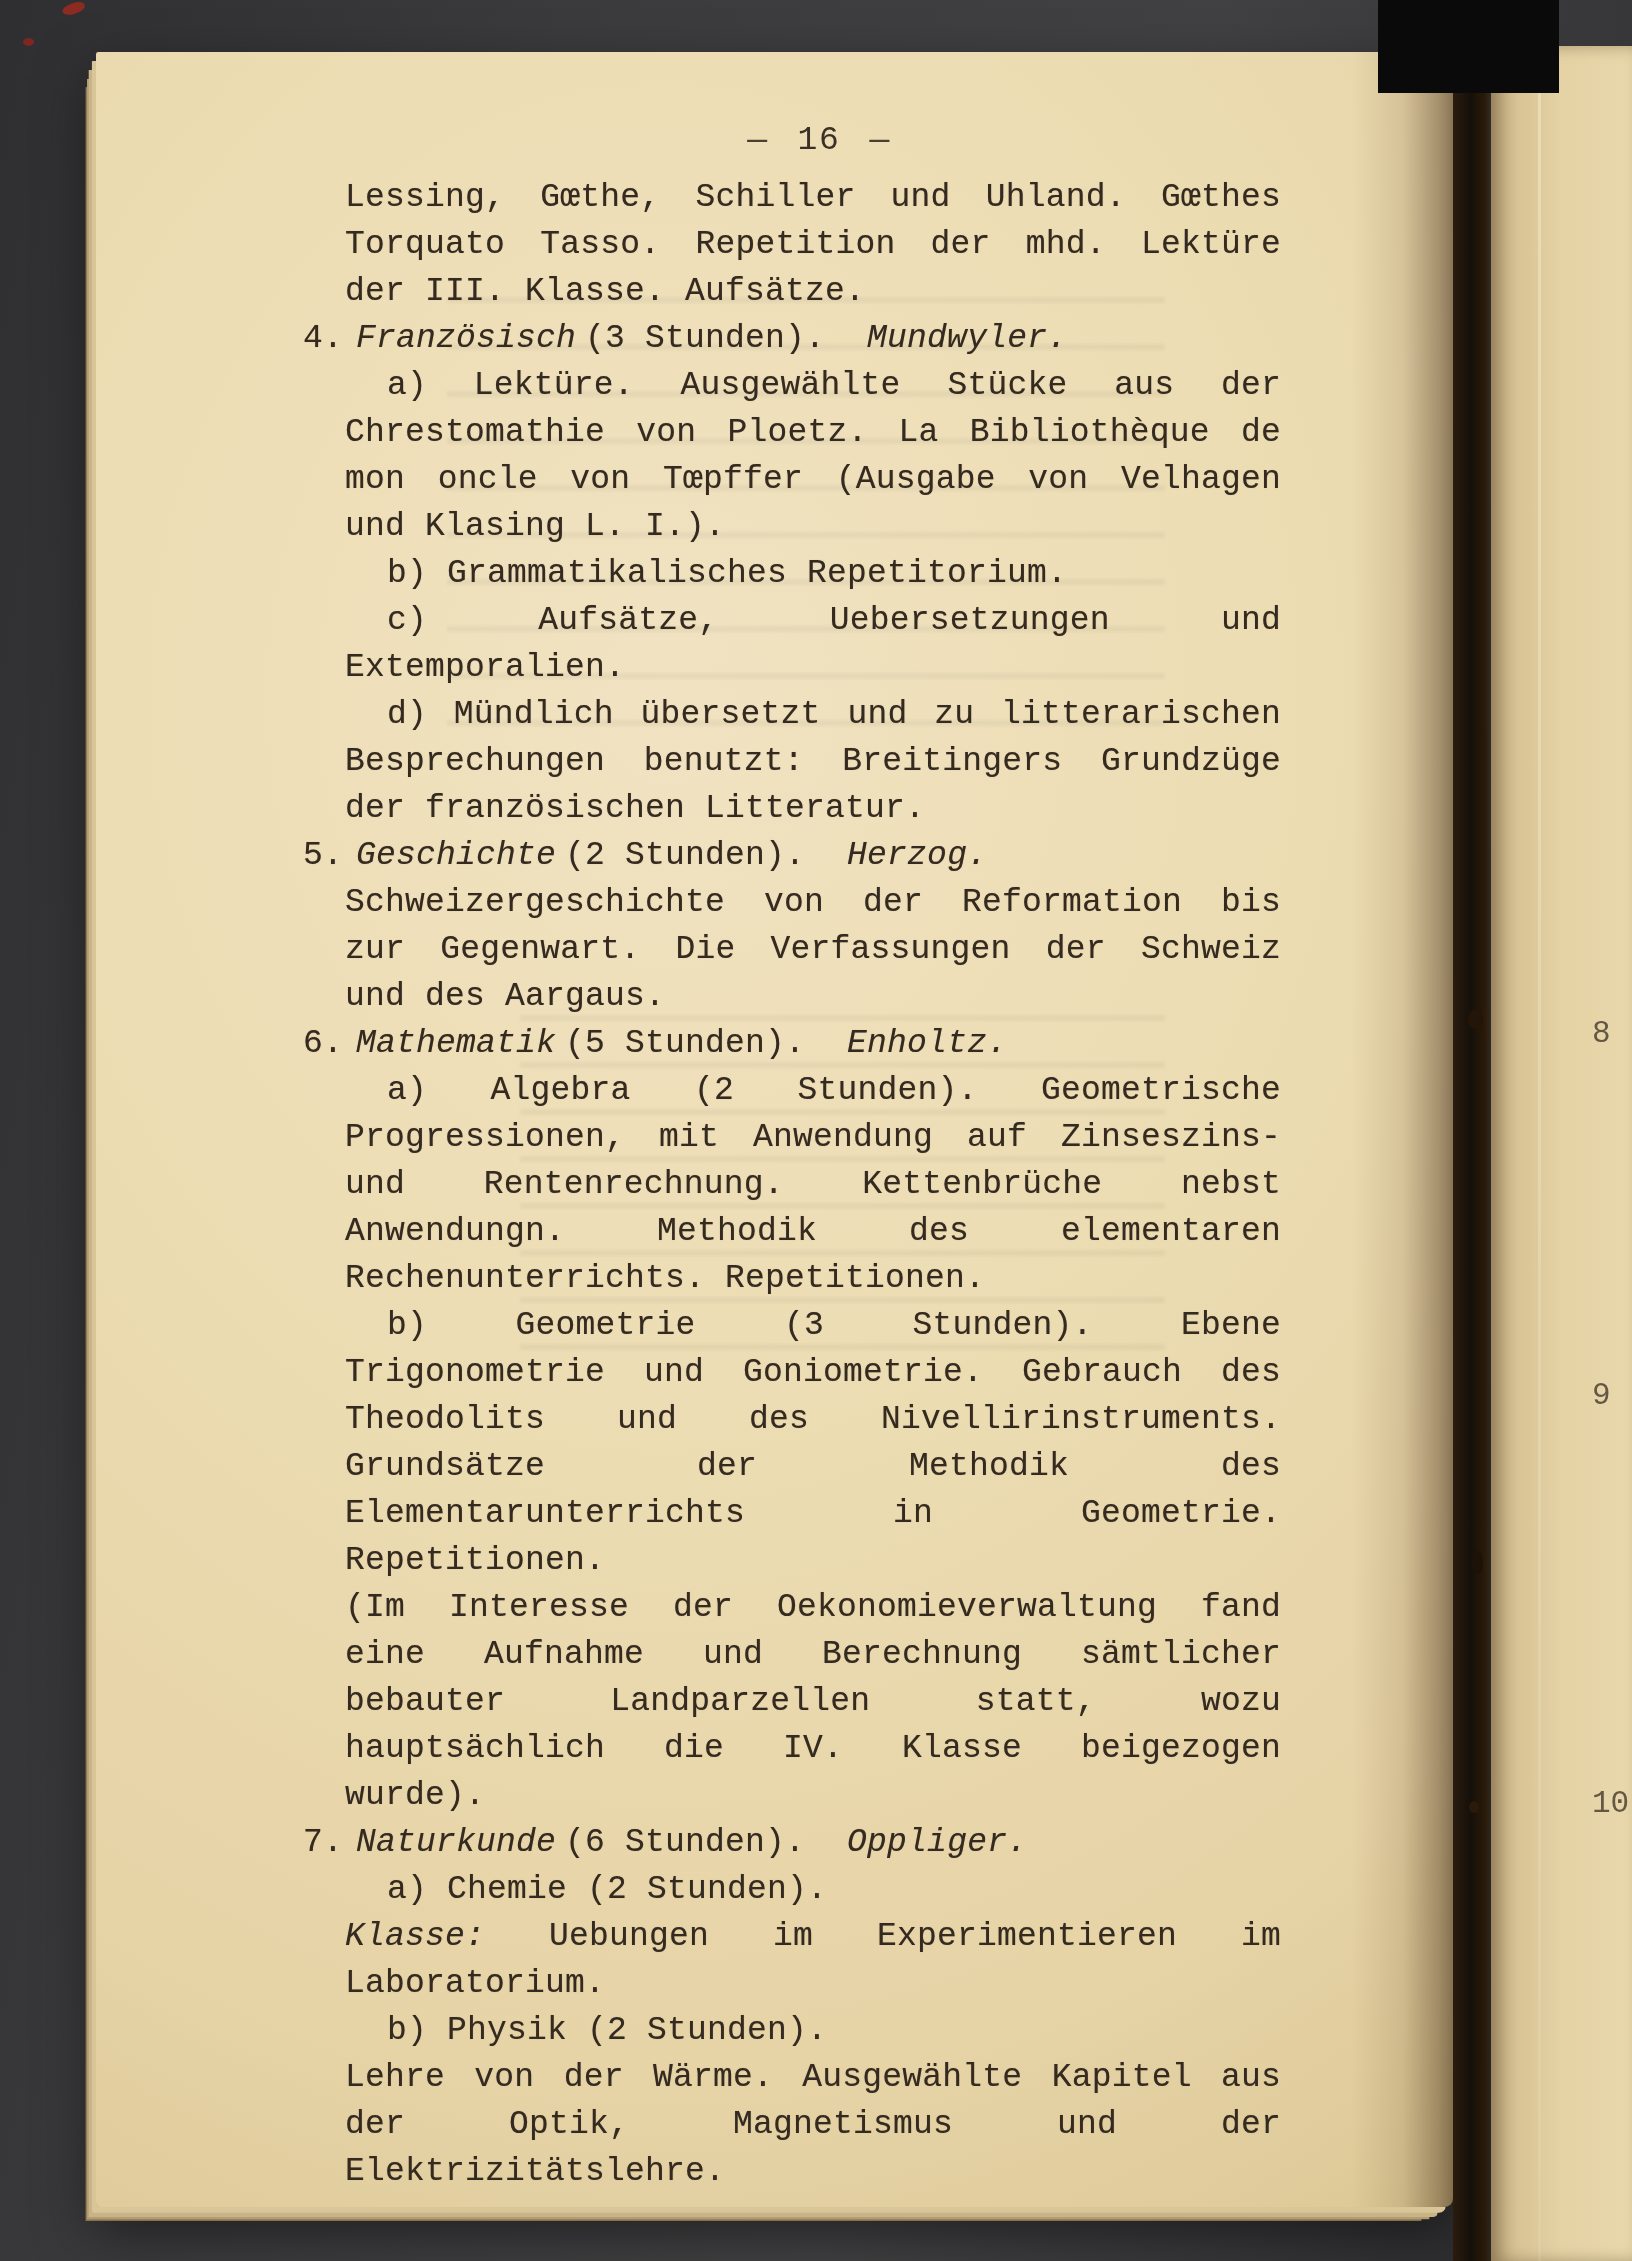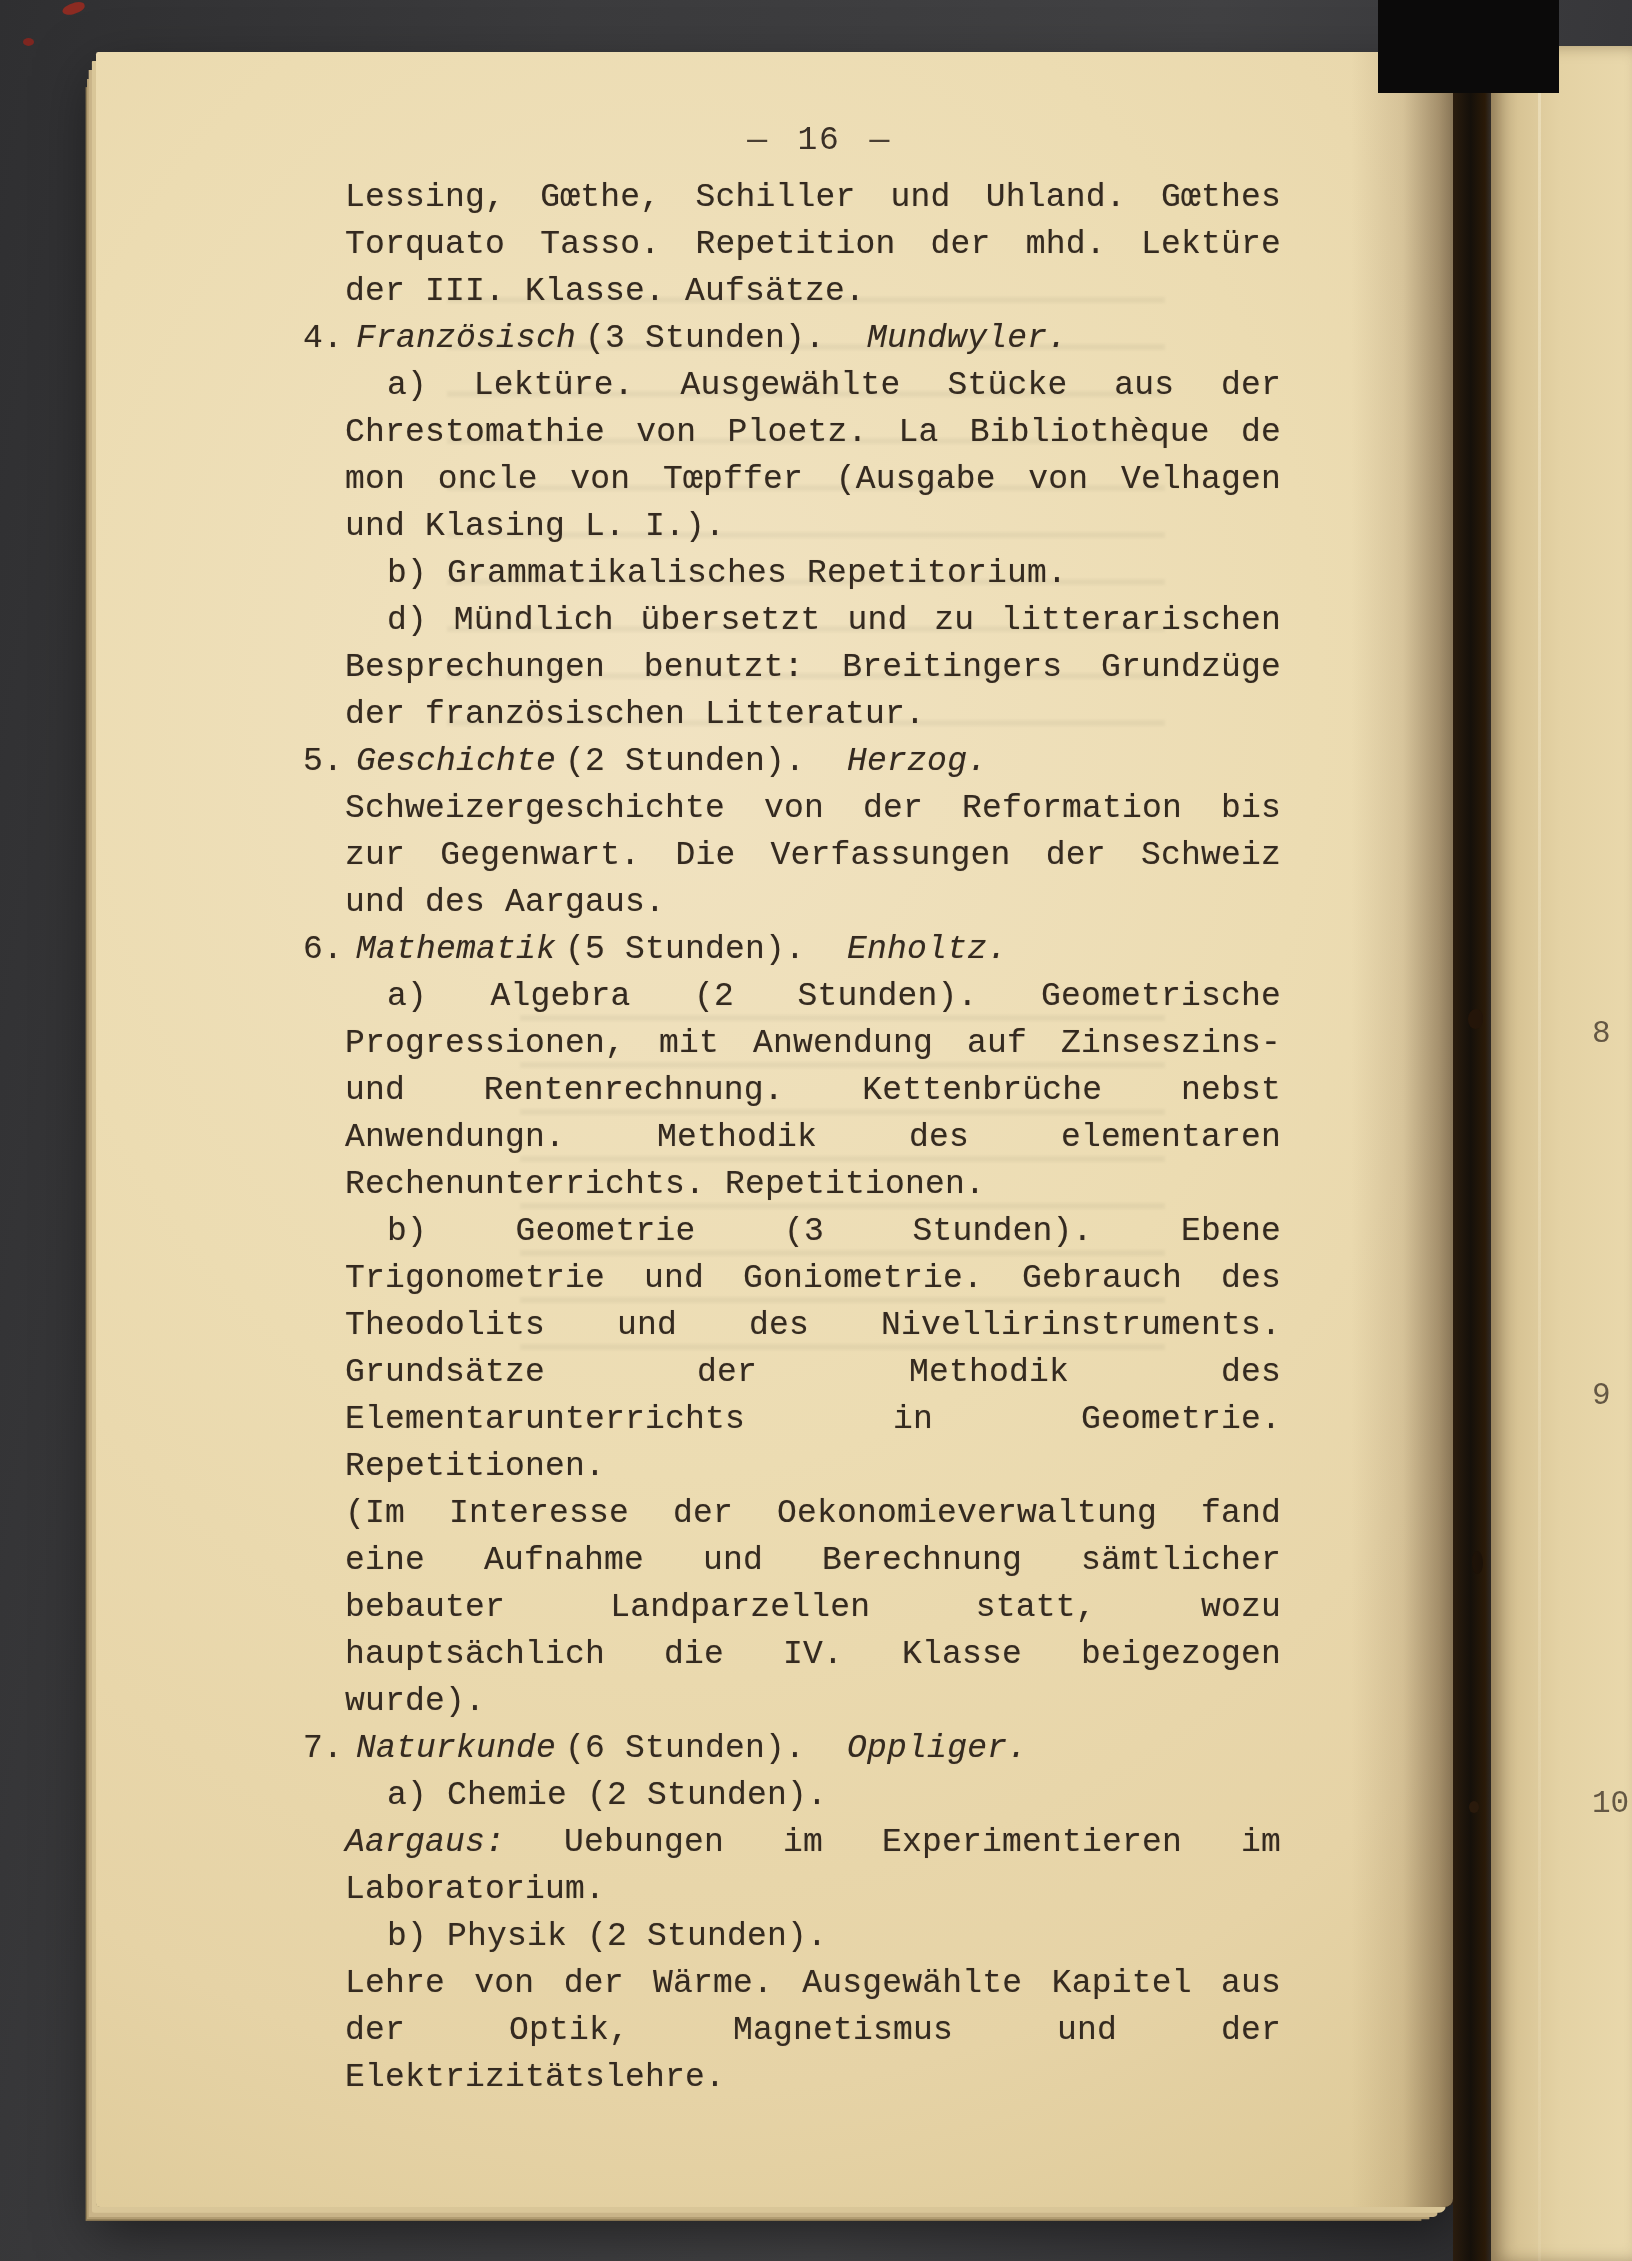--- a/index.html
+++ b/index.html
@@ -107,39 +107,40 @@
     </div>
 
     <div class="textblock">
 
       <p class="para">Lessing, Gœthe, Schiller und Uhland.  Gœthes Torquato Tasso.  Repetition der mhd. Lektüre der III. Klasse. Aufsätze.</p>
 
       <div class="item">
         <p class="head"><span class="num">4.</span><span class="ttl">Französisch</span><span class="hrs">(3 Stunden).</span><span class="teacher">Mundwyler.</span></p>
         <p class="para ind">a) Lektüre.  Ausgewählte Stücke aus der Chrestomathie von Ploetz.  La Bibliothèque de mon oncle von Tœpffer (Ausgabe von Velhagen und Klasing L. I.).</p>
         <p class="para ind">b) Grammatikalisches Repetitorium.</p>
+        <p class="para ind">c) Aufsätze, Uebersetzungen und Extemporalien.</p>
         <p class="para ind">d) Mündlich übersetzt und zu litterarischen Besprechungen benutzt: Breitingers Grundzüge der französischen Litteratur.</p>
       </div>
 
       <div class="item">
         <p class="head"><span class="num">5.</span><span class="ttl">Geschichte</span><span class="hrs">(2 Stunden).</span><span class="teacher">Herzog.</span></p>
         <p class="para">Schweizergeschichte von der Reformation bis zur Gegenwart.  Die Verfassungen der Schweiz und des Aargaus.</p>
       </div>
 
       <div class="item">
         <p class="head"><span class="num">6.</span><span class="ttl">Mathematik</span><span class="hrs">(5 Stunden).</span><span class="teacher">Enholtz.</span></p>
         <p class="para ind">a) Algebra (2 Stunden).  Geometrische Progressionen, mit Anwendung auf Zinseszins- und Rentenrechnung. Kettenbrüche nebst Anwendungn.  Methodik des elementaren Rechenunterrichts.  Repetitionen.</p>
         <p class="para ind">b) Geometrie (3 Stunden).  Ebene Trigonometrie und Goniometrie.  Gebrauch des Theodolits und des Nivellirinstruments.  Grundsätze der Methodik des Elementarunterrichts in Geometrie.  Repetitionen.</p>
         <p class="para">(Im Interesse der Oekonomieverwaltung fand eine Aufnahme und Berechnung sämtlicher bebauter Landparzellen statt, wozu hauptsächlich die IV. Klasse beigezogen wurde).</p>
       </div>
 
       <div class="item">
         <p class="head"><span class="num">7.</span><span class="ttl">Naturkunde</span><span class="hrs">(6 Stunden).</span><span class="teacher">Oppliger.</span></p>
         <p class="para ind">a) Chemie (2 Stunden).</p>
-        <p class="para"><span class="lead">Aargaus:</span> <span>Uebungen im Experimentieren im Laboratorium.</span></p>
+        <p class="para"><span class="lead">Klasse:</span> <span>Uebungen im Experimentieren im Laboratorium.</span></p>
         <p class="para ind">b) Physik (2 Stunden).</p>
         <p class="para">Lehre von der Wärme.  Ausgewählte Kapitel aus der Optik, Magnetismus und der Elektrizitätslehre.</p>
       </div>
 
     </div>
   </div>
 
   <div class="fore-shadow"></div>
   <div class="crease"></div>
 

